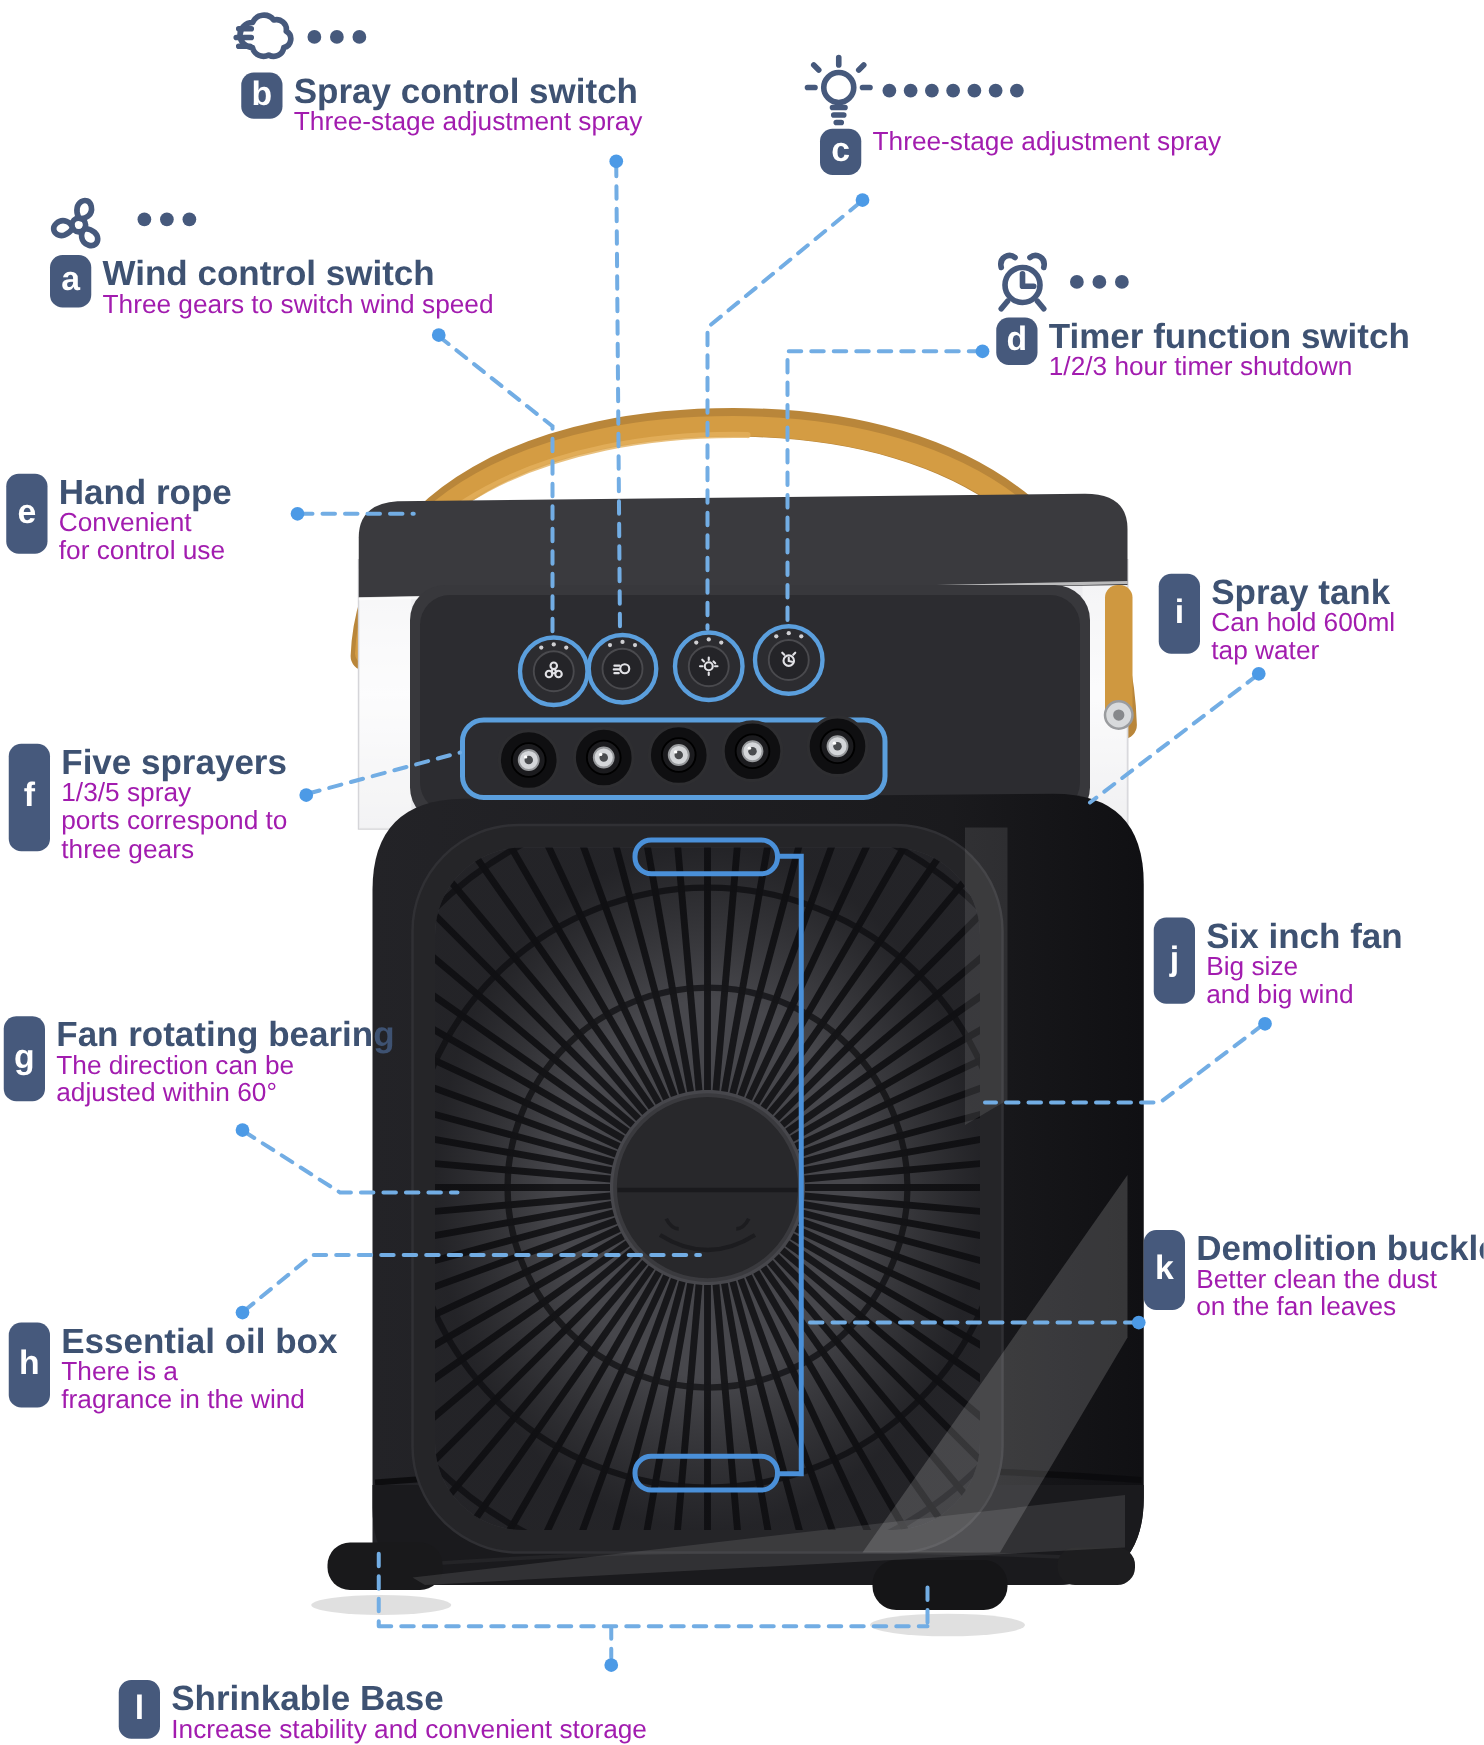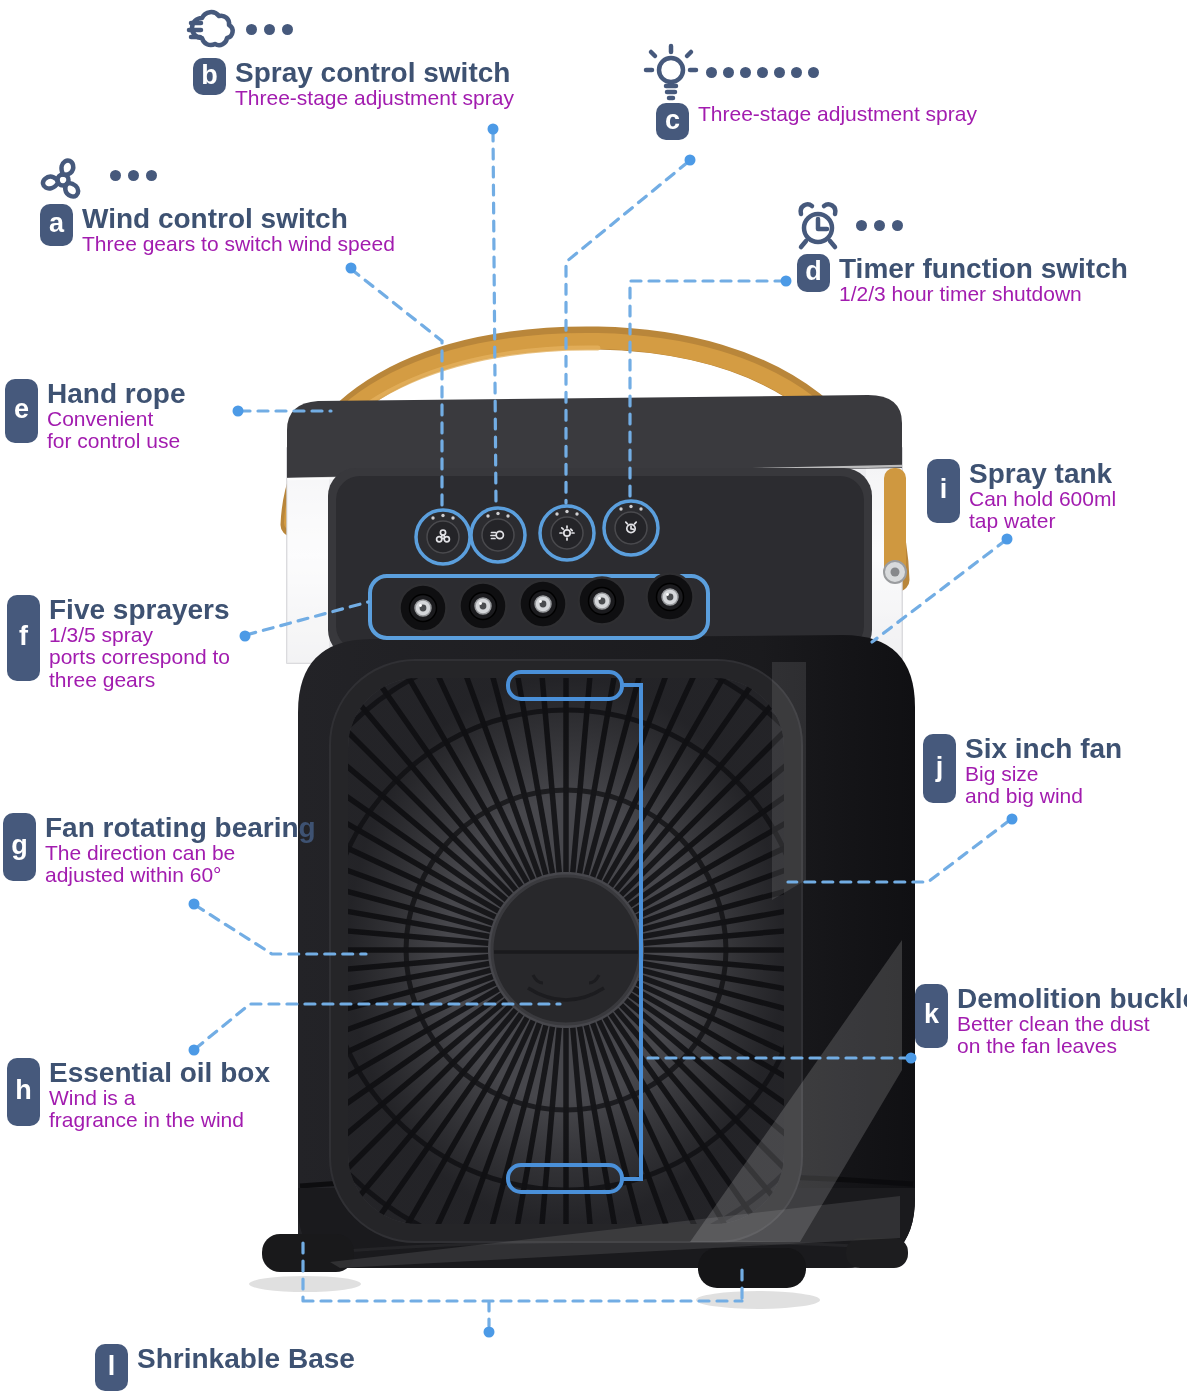--- a/index.html
+++ b/index.html
@@ -397,21 +397,21 @@
         <div class="ltitle">Fan rotating bearing</div>
          <div class="lline">The direction can be</div>
          <div class="lline">adjusted within 60°</div>
       </div>
   </div>
 
   <div class="label" style="left:7px;top:1058px">
     <div class="badge" style="height:68px">h</div>
     <div>
         <div class="ltitle">Essential oil box</div>
-         <div class="lline">Wind is a</div>
+         <div class="lline">There is a</div>
          <div class="lline">fragrance in the wind</div>
       </div>
   </div>
 
   <div class="label" style="left:927px;top:459px">
     <div class="badge" style="height:64px">i</div>
     <div>
         <div class="ltitle">Spray tank</div>
          <div class="lline">Can hold 600ml</div>
          <div class="lline">tap water</div>
@@ -433,16 +433,17 @@
         <div class="ltitle">Demolition buckle</div>
          <div class="lline">Better clean the dust</div>
          <div class="lline">on the fan leaves</div>
       </div>
   </div>
 
   <div class="label" style="left:95px;top:1344px">
     <div class="badge" style="height:47px">l</div>
     <div>
         <div class="ltitle">Shrinkable Base</div>
+         <div class="lline">Increase stability and convenient storage</div>
       </div>
   </div>
 
 </div>
 
 </body></html>

